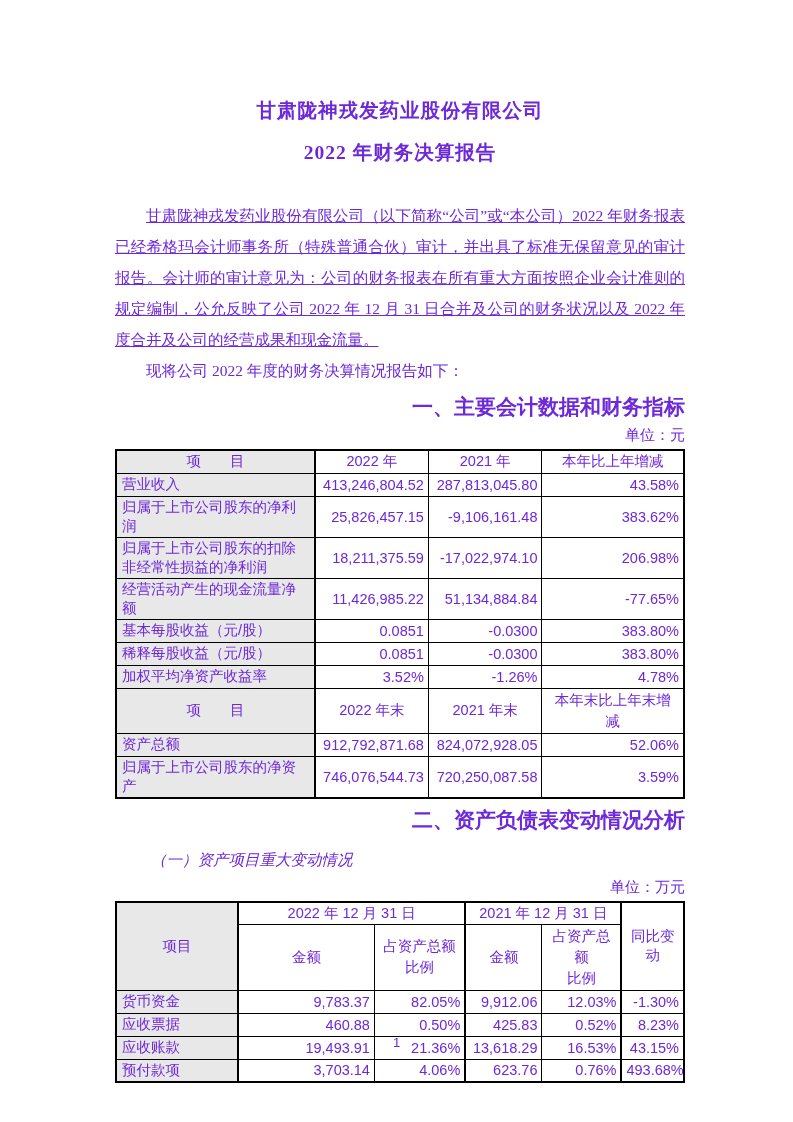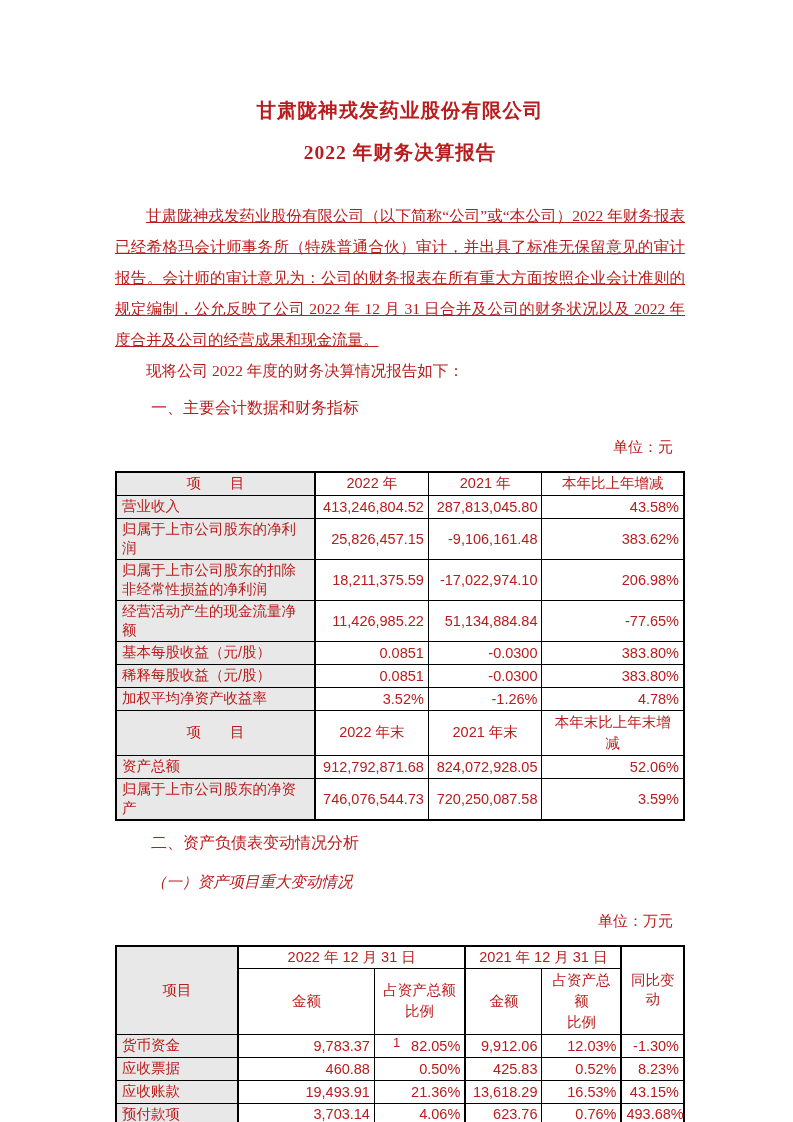--- a/index.html
+++ b/index.html
@@ -1,27 +1,27 @@
 <!DOCTYPE html>
 <html><head>
 <meta charset="utf-8">
 <style>
   html,body{margin:0;padding:0;background:#ffffff;}
   .page{
     width:793px;height:1122px;background:#fff;box-sizing:border-box;
     padding:98px 108px 0 115px;position:relative;
-    font-family:"Liberation Serif","DejaVu Serif",serif;color:#b91c1c;
+    font-family:"Liberation Serif","DejaVu Serif",serif;color:#6d28d9;
   }
   .title{font-size:19.5px;font-weight:bold;text-align:center;letter-spacing:1px;margin:0 0 16px 0;line-height:26px;}
   .para{font-size:15.5px;line-height:31px;text-align:justify;text-indent:2em;margin:0;}
   .para1{margin-top:34px;text-decoration:underline;}
-  .sec-heading{font-size:16px;font-weight:normal;margin:6px 0 0 0;line-height:31px;padding-left:36px;}
+  .sec-heading{font-size:21px;font-weight:bold;margin:6px 0 0 0;line-height:31px;padding-left:36px;text-align:right;}
   .sec2-heading{}
   .sub-heading{font-size:15.5px;font-weight:normal;margin:8px 0 0 0;line-height:31px;padding-left:36px;font-style:italic;}
-  .unit{font-size:15px;text-align:right;line-height:24px;margin:12px;}
+  .unit{font-size:15px;text-align:right;line-height:24px;margin:0;}
   table{border-collapse:collapse;width:570px;table-layout:fixed;
     font-family:"Liberation Sans","DejaVu Sans",sans-serif;font-size:14.5px;
     border:2px solid #000;margin-top:2px;}
   td,th{border:1px solid #000;padding:1px 4px;height:23px;box-sizing:border-box;font-weight:normal;}
   th{text-align:center;}
   .shade{background:#e8e8e8;}
   .item{text-align:left;padding-left:5px;}
   .num{text-align:right;padding-right:4px;}
   .bl2{border-left-width:2px;}
   .wrap{white-space:pre-line;line-height:1.45;}

